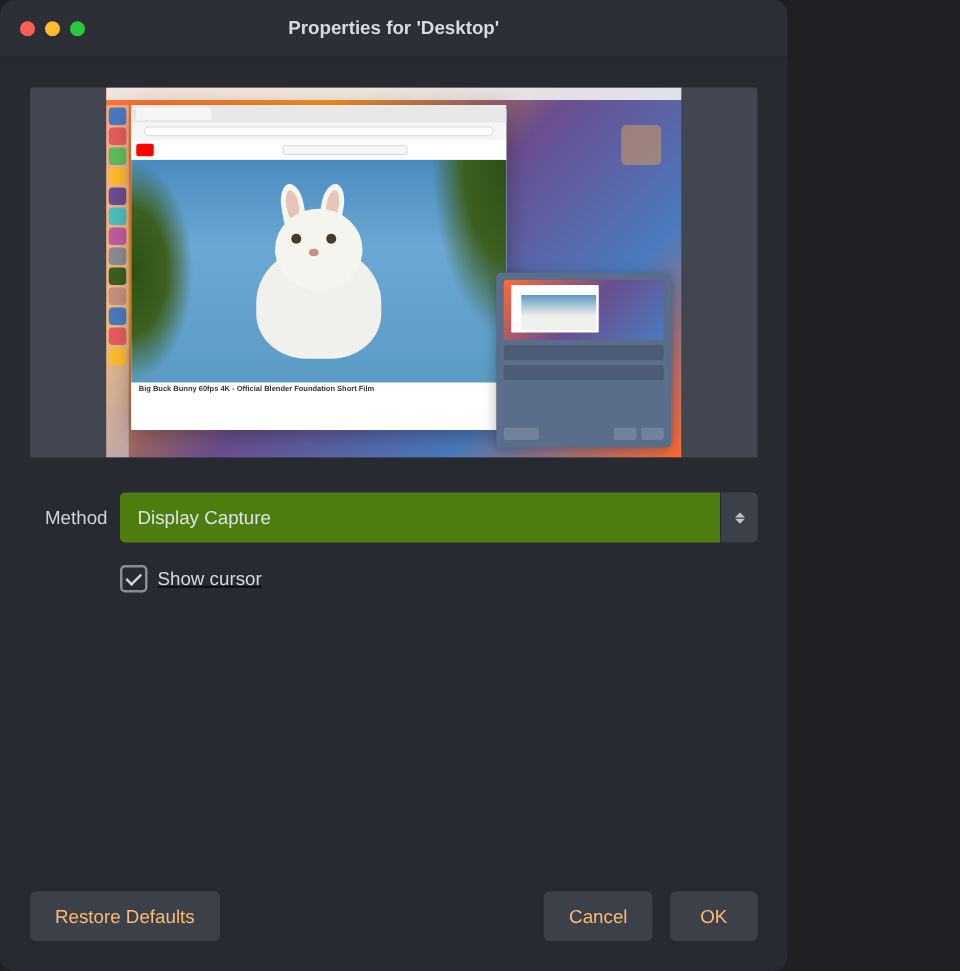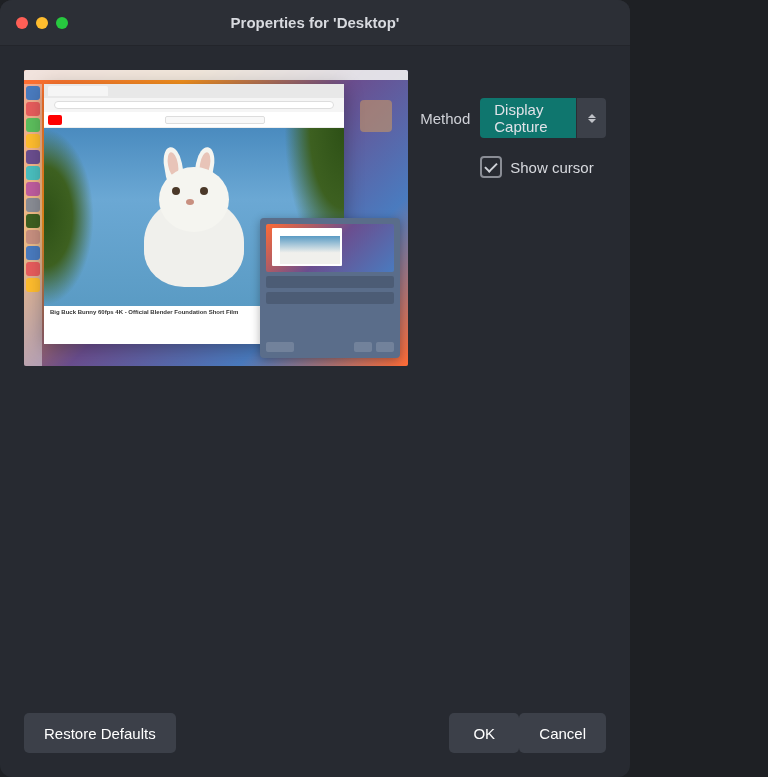--- a/index.html
+++ b/index.html
@@ -49,21 +49,21 @@
       left: 50%;
       transform: translateX(-50%);
       color: #d8dadf;
       font-size: 15px;
       font-weight: 700;
     }
     .content {
       flex: 1;
       padding: 24px;
       display: flex;
-      flex-direction: row;
+      flex-direction: column;
     }
     .preview-area {
       height: 296px;
       background: #414651;
       border-radius: 2px;
       overflow: hidden;
       position: relative;
       display: flex;
       justify-content: center;
     }
@@ -392,21 +392,21 @@
       color: #d0d2d8;
       font-size: 15px;
     }
     .select-wrapper {
       flex: 1;
       display: flex;
     }
     .select-field {
       flex: 1;
       height: 40px;
-      background: #0f766e;
+      background: #4d7c0f;
       border: none;
       border-radius: 4px 0 0 4px;
       color: #e0e2e8;
       font-size: 15px;
       padding: 0 14px;
       display: flex;
       align-items: center;
     }
     .select-stepper {
       width: 30px;
@@ -435,20 +435,21 @@
       height: 0;
       border-left: 4px solid transparent;
       border-right: 4px solid transparent;
       border-top: 4px solid #c0c2c8;
     }
     .checkbox-row {
       display: flex;
       align-items: center;
       gap: 8px;
       margin-left: 72px;
+      text-decoration: underline;
     }
     .checkbox {
       width: 22px;
       height: 22px;
       border: 2px solid #8a8d95;
       border-radius: 4px;
       display: flex;
       align-items: center;
       justify-content: center;
       background: transparent;
@@ -468,21 +469,21 @@
       padding: 0 24px 24px 24px;
       display: flex;
       align-items: center;
     }
     .btn {
       height: 40px;
       padding: 0 20px;
       background: #3c4049;
       border: none;
       border-radius: 5px;
-      color: #ffffff;
+      color: #fdba74;
       font-size: 15px;
       display: flex;
       align-items: center;
       justify-content: center;
       cursor: pointer;
     }
     .footer-spacer {
       flex: 1;
     }
     .btn-ok {
@@ -598,16 +599,16 @@
           <div class="checkmark"></div>
         </div>
         <div class="checkbox-label">Show cursor</div>
       </div>
     </div>
   </div>
 
   <div class="footer">
     <button class="btn">Restore Defaults</button>
     <div class="footer-spacer"></div>
+    <button class="btn btn-cancel">Cancel</button>
     <button class="btn btn-ok">OK</button>
-    <button class="btn btn-cancel">Cancel</button>
   </div>
 </div>
 
 </body></html>

